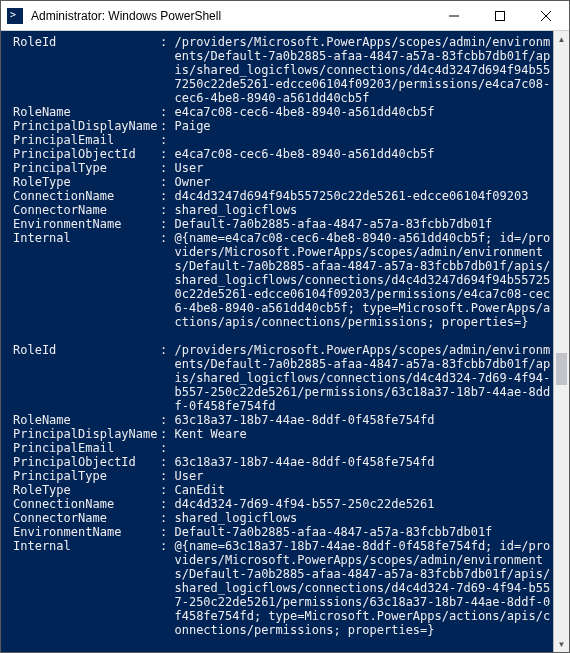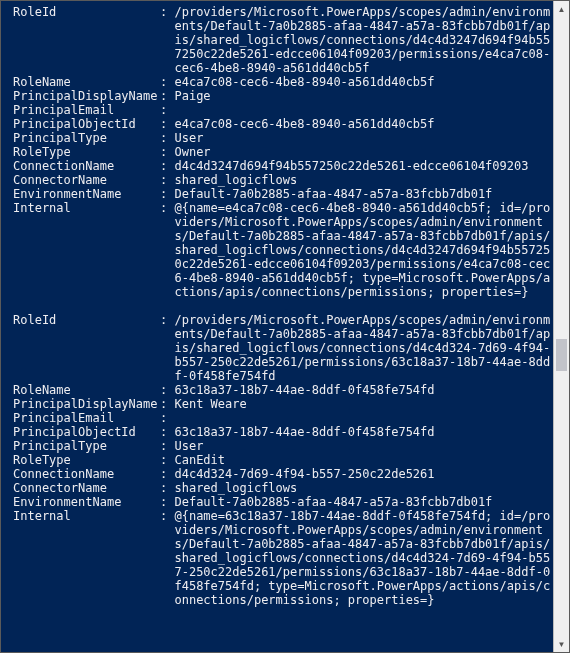--- a/index.html
+++ b/index.html
@@ -128,20 +128,42 @@
     white-space: pre;
   }
   .kv-sep { flex: 0 0 14px; white-space: pre; }
   .kv-val { flex: 1; white-space: pre-wrap; word-break: break-all; }
 </style>
 </head>
 <body>
 
 <div class="window">
 
+  <div class="titlebar">
+    <span class="titlebar-icon"></span>
+    <span class="title-text">Administrator: Windows PowerShell</span>
+    <div class="win-controls">
+      <button class="win-btn" aria-label="Minimize">
+        <svg viewBox="0 0 10 10">
+            <line x1="0" y1="5" x2="10" y2="5" stroke="currentColor" stroke-width="1"></line>
+          </svg>
+      </button>
+      <button class="win-btn" aria-label="Maximize">
+        <svg viewBox="0 0 10 10">
+            <rect x="0.5" y="0.5" width="9" height="9" fill="none" stroke="currentColor" stroke-width="1"></rect>
+          </svg>
+      </button>
+      <button class="win-btn close" aria-label="Close">
+        <svg viewBox="0 0 10 10">
+            <line x1="0" y1="0" x2="10" y2="10" stroke="currentColor" stroke-width="1"></line>
+            <line x1="10" y1="0" x2="0" y2="10" stroke="currentColor" stroke-width="1"></line>
+          </svg>
+      </button>
+    </div>
+  </div>
 
   <div class="console-wrap">
     <div class="console" id="console"><div class="record-block"><div class="kv-line"><span class="kv-key">RoleId              </span><span class="kv-sep">: </span><span class="kv-val">/providers/Microsoft.PowerApps/scopes/admin/environments/Default-7a0b2885-afaa-4847-a57a-83fcbb7db01f/apis/shared_logicflows/connections/d4c4d3247d694f94b557250c22de5261-edcce06104f09203/permissions/e4ca7c08-cec6-4be8-8940-a561dd40cb5f</span></div><div class="kv-line"><span class="kv-key">RoleName            </span><span class="kv-sep">: </span><span class="kv-val">e4ca7c08-cec6-4be8-8940-a561dd40cb5f</span></div><div class="kv-line"><span class="kv-key">PrincipalDisplayName</span><span class="kv-sep">: </span><span class="kv-val">Paige</span></div><div class="kv-line"><span class="kv-key">PrincipalEmail      </span><span class="kv-sep">: </span><span class="kv-val"></span></div><div class="kv-line"><span class="kv-key">PrincipalObjectId   </span><span class="kv-sep">: </span><span class="kv-val">e4ca7c08-cec6-4be8-8940-a561dd40cb5f</span></div><div class="kv-line"><span class="kv-key">PrincipalType       </span><span class="kv-sep">: </span><span class="kv-val">User</span></div><div class="kv-line"><span class="kv-key">RoleType            </span><span class="kv-sep">: </span><span class="kv-val">Owner</span></div><div class="kv-line"><span class="kv-key">ConnectionName      </span><span class="kv-sep">: </span><span class="kv-val">d4c4d3247d694f94b557250c22de5261-edcce06104f09203</span></div><div class="kv-line"><span class="kv-key">ConnectorName       </span><span class="kv-sep">: </span><span class="kv-val">shared_logicflows</span></div><div class="kv-line"><span class="kv-key">EnvironmentName     </span><span class="kv-sep">: </span><span class="kv-val">Default-7a0b2885-afaa-4847-a57a-83fcbb7db01f</span></div><div class="kv-line"><span class="kv-key">Internal            </span><span class="kv-sep">: </span><span class="kv-val">@{name=e4ca7c08-cec6-4be8-8940-a561dd40cb5f; id=/providers/Microsoft.PowerApps/scopes/admin/environments/Default-7a0b2885-afaa-4847-a57a-83fcbb7db01f/apis/shared_logicflows/connections/d4c4d3247d694f94b557250c22de5261-edcce06104f09203/permissions/e4ca7c08-cec6-4be8-8940-a561dd40cb5f; type=Microsoft.PowerApps/actions/apis/connections/permissions; properties=}</span></div></div><div class="record-block"><div class="kv-line"><span class="kv-key">RoleId              </span><span class="kv-sep">: </span><span class="kv-val">/providers/Microsoft.PowerApps/scopes/admin/environments/Default-7a0b2885-afaa-4847-a57a-83fcbb7db01f/apis/shared_logicflows/connections/d4c4d324-7d69-4f94-b557-250c22de5261/permissions/63c18a37-18b7-44ae-8ddf-0f458fe754fd</span></div><div class="kv-line"><span class="kv-key">RoleName            </span><span class="kv-sep">: </span><span class="kv-val">63c18a37-18b7-44ae-8ddf-0f458fe754fd</span></div><div class="kv-line"><span class="kv-key">PrincipalDisplayName</span><span class="kv-sep">: </span><span class="kv-val">Kent Weare</span></div><div class="kv-line"><span class="kv-key">PrincipalEmail      </span><span class="kv-sep">: </span><span class="kv-val"></span></div><div class="kv-line"><span class="kv-key">PrincipalObjectId   </span><span class="kv-sep">: </span><span class="kv-val">63c18a37-18b7-44ae-8ddf-0f458fe754fd</span></div><div class="kv-line"><span class="kv-key">PrincipalType       </span><span class="kv-sep">: </span><span class="kv-val">User</span></div><div class="kv-line"><span class="kv-key">RoleType            </span><span class="kv-sep">: </span><span class="kv-val">CanEdit</span></div><div class="kv-line"><span class="kv-key">ConnectionName      </span><span class="kv-sep">: </span><span class="kv-val">d4c4d324-7d69-4f94-b557-250c22de5261</span></div><div class="kv-line"><span class="kv-key">ConnectorName       </span><span class="kv-sep">: </span><span class="kv-val">shared_logicflows</span></div><div class="kv-line"><span class="kv-key">EnvironmentName     </span><span class="kv-sep">: </span><span class="kv-val">Default-7a0b2885-afaa-4847-a57a-83fcbb7db01f</span></div><div class="kv-line"><span class="kv-key">Internal            </span><span class="kv-sep">: </span><span class="kv-val">@{name=63c18a37-18b7-44ae-8ddf-0f458fe754fd; id=/providers/Microsoft.PowerApps/scopes/admin/environments/Default-7a0b2885-afaa-4847-a57a-83fcbb7db01f/apis/shared_logicflows/connections/d4c4d324-7d69-4f94-b557-250c22de5261/permissions/63c18a37-18b7-44ae-8ddf-0f458fe754fd; type=Microsoft.PowerApps/actions/apis/connections/permissions; properties=}</span></div></div></div>
     <div class="scrollbar">
       <button class="sb-btn">▲</button>
       <div class="sb-track">
         <div class="sb-thumb"></div>
       </div>
       <button class="sb-btn">▼</button>
     </div>

